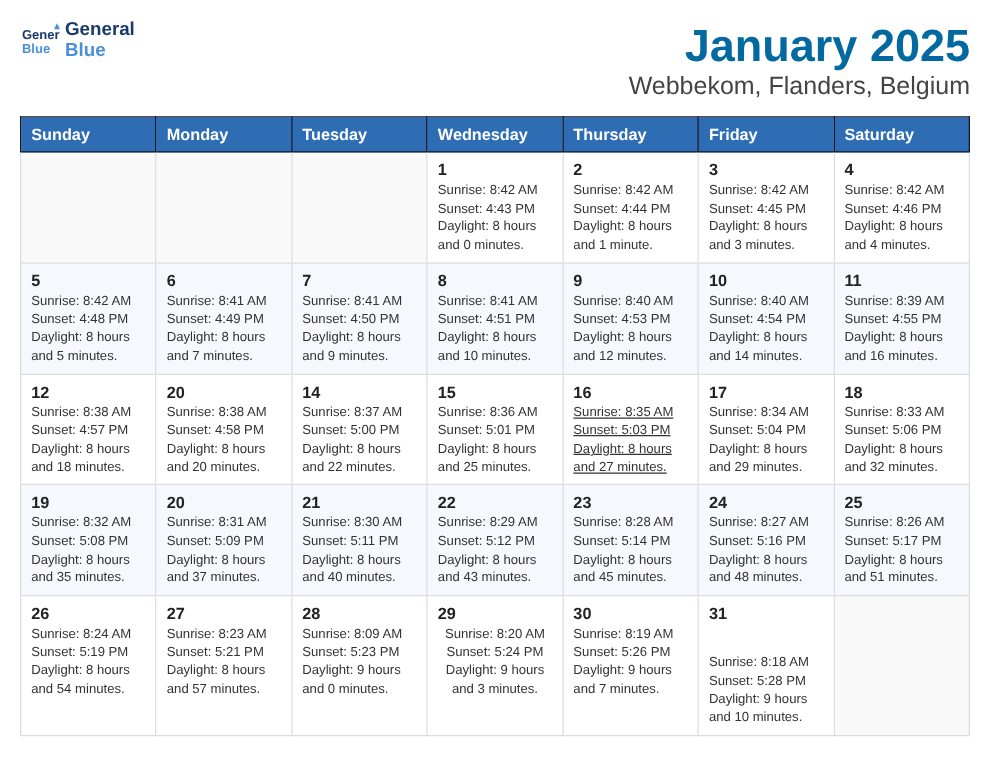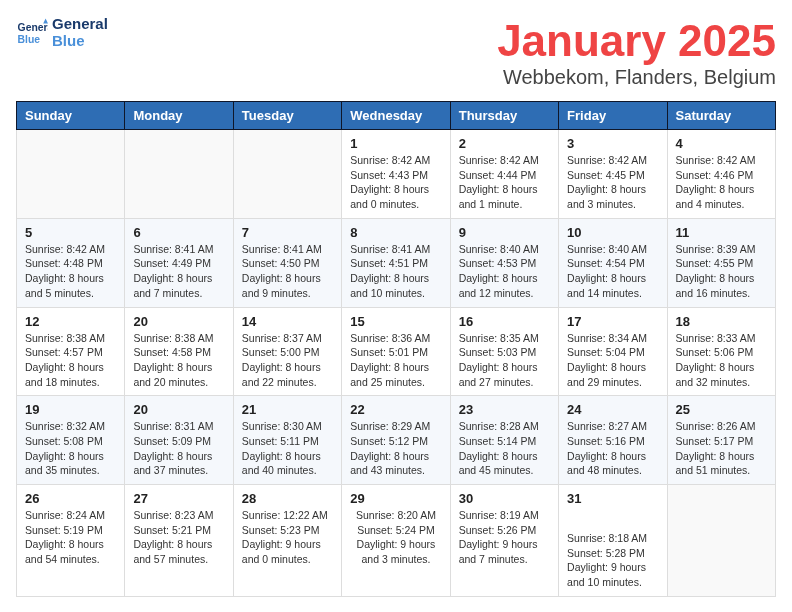--- a/index.html
+++ b/index.html
@@ -22,23 +22,23 @@
       gap: 4px;
     }
     .logo-icon {
       width: 32px;
       height: 32px;
     }
     .title-block {
       text-align: right;
     }
     .month-title {
-      font-size: 44px;
+      font-size: 36px;
       font-weight: bold;
-      color: #ef4444;
+      color: #0369a1;
     }
     .location {
       font-size: 20px;
       color: #444;
     }
     .calendar {
       width: 100%;
       border-collapse: collapse;
       border: 1px solid #ccc;
     }
@@ -225,21 +225,21 @@
         </td>
         <td>
           <span class="day-number">15</span>
           <div class="cell-content" style="white-space: pre-line;">Sunrise: 8:36 AM
 Sunset: 5:01 PM
 Daylight: 8 hours
 and 25 minutes.</div>
         </td>
         <td>
           <span class="day-number">16</span>
-          <div class="cell-content" style="white-space: pre-line;">Sunrise: 8:35 AM
+          <div class="cell-content" style="white-space: pre-line; text-decoration: underline;">Sunrise: 8:35 AM
 Sunset: 5:03 PM
 Daylight: 8 hours
 and 27 minutes.</div>
         </td>
         <td>
           <span class="day-number">17</span>
           <div class="cell-content" style="white-space: pre-line;">Sunrise: 8:34 AM
 Sunset: 5:04 PM
 Daylight: 8 hours
 and 29 minutes.</div>
@@ -313,21 +313,21 @@
         </td>
         <td>
           <span class="day-number">27</span>
           <div class="cell-content" style="white-space: pre-line;">Sunrise: 8:23 AM
 Sunset: 5:21 PM
 Daylight: 8 hours
 and 57 minutes.</div>
         </td>
         <td>
           <span class="day-number">28</span>
-          <div class="cell-content" style="white-space: pre-line;">Sunrise: 12:22 AM
+          <div class="cell-content" style="white-space: pre-line;">Sunrise: 8:09 AM
 Sunset: 5:23 PM
 Daylight: 9 hours
 and 0 minutes.</div>
         </td>
         <td>
           <span class="day-number">29</span>
           <div class="cell-content" style="white-space: pre-line; text-align: center;">Sunrise: 8:20 AM
 Sunset: 5:24 PM
 Daylight: 9 hours
 and 3 minutes.</div>

